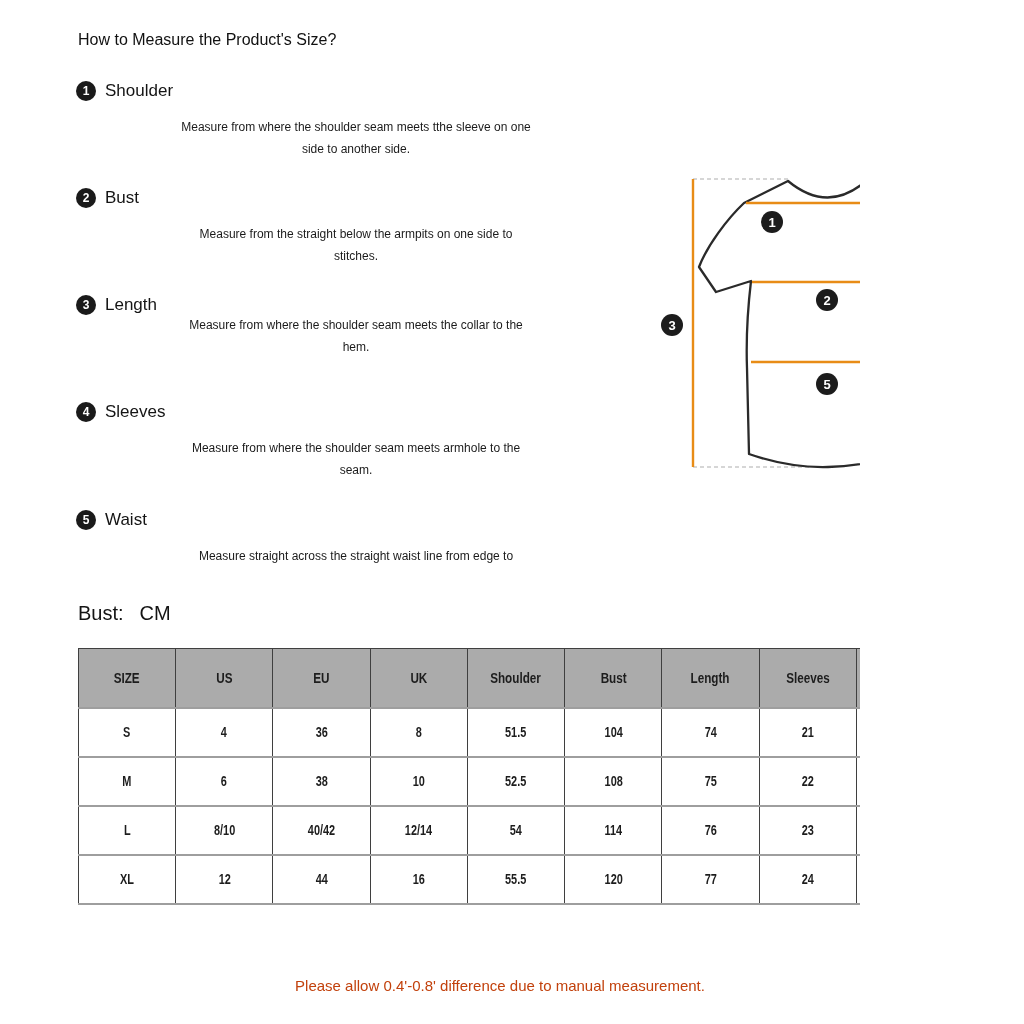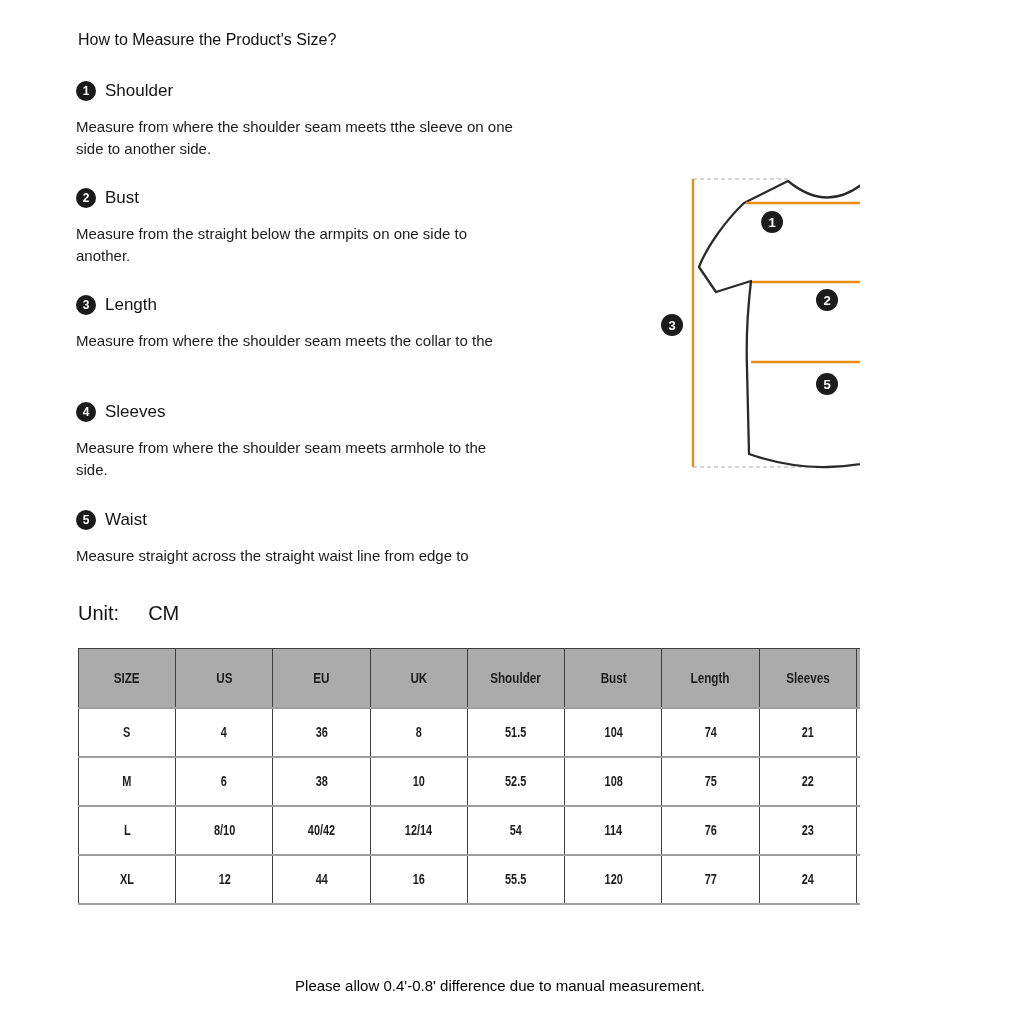--- a/index.html
+++ b/index.html
@@ -12,43 +12,43 @@
     position:absolute; left:78px; top:31px;
     font-size:16px; font-weight:400; color:#111;
   }
   .sec-head { position:absolute; left:76px; display:flex; align-items:center; gap:9px; }
   .badge {
     display:inline-flex; align-items:center; justify-content:center;
     width:20px; height:20px; border-radius:50%; background:#1a1a1a;
     color:#fff; font-size:12px; font-weight:700; flex:0 0 auto;
   }
   .sec-label { font-size:17px; color:#141414; }
-  .sec-desc { position:absolute; left:76px; width:560px; font-size:15px; line-height:22px; color:#1b1b1b; }
+  .sec-desc { position:absolute; left:76px; width:560px; font-size:12px; line-height:22px; color:#1b1b1b;text-align:center; }
   .dline { display:block; }
   .unit-row { position:absolute; left:78px; top:602px; font-size:20px; color:#141414; }
-  .unit-val { margin-left:29px; }
+  .unit-val { margin-left:16px; }
   .diagram { position:absolute; left:650px; top:155px; }
 
   .size-table {
     position:absolute; left:78px; top:648px; width:876px;
     border-collapse:collapse; table-layout:fixed;
   }
   .size-table th {
     height:59px; background:#ABABAB; border:1px solid #3f3f3f;
     text-align:center; vertical-align:middle; font-size:15px; color:#1d1d1d;
   }
   .size-table td {
     height:49px; text-align:center; vertical-align:middle; font-size:14px; color:#1d1d1d;
     border-left:1px solid #3f3f3f; border-right:1px solid #3f3f3f;
     border-top:2px solid #9e9e9e; border-bottom:2px solid #9e9e9e;
   }
   .cn { display:inline-block; transform:scaleX(0.78); transform-origin:center; font-weight:700; white-space:nowrap; }
   .footer-note {
     position:absolute; left:0; top:977px; width:1000px; text-align:center;
-    font-size:15px; color:#000000;
+    font-size:15px; color:#c2410c;
   }
 </style>
 </head>
 <body>
 
 <div class="canvas">
 
   <div class="title">How to Measure the Product's Size?</div>
 
   <div class="sec-head" style="top:81px">
@@ -59,50 +59,51 @@
     <span class="dline">Measure from where the shoulder seam meets tthe sleeve on one</span>
     <span class="dline">side to another side.</span>
   </div>
 
   <div class="sec-head" style="top:188px">
     <span class="badge">2</span>
     <span class="sec-label">Bust</span>
   </div>
   <div class="sec-desc" style="top:223px">
     <span class="dline">Measure from the straight below the armpits on one side to</span>
-    <span class="dline">another.</span>
+    <span class="dline">stitches.</span>
   </div>
 
   <div class="sec-head" style="top:295px">
     <span class="badge">3</span>
     <span class="sec-label">Length</span>
   </div>
-  <div class="sec-desc" style="top:330px">
+  <div class="sec-desc" style="top:314px">
     <span class="dline">Measure from where the shoulder seam meets the collar to the</span>
+    <span class="dline">hem.</span>
   </div>
 
   <div class="sec-head" style="top:402px">
     <span class="badge">4</span>
     <span class="sec-label">Sleeves</span>
   </div>
   <div class="sec-desc" style="top:437px">
     <span class="dline">Measure from where the shoulder seam meets armhole to the</span>
-    <span class="dline">side.</span>
+    <span class="dline">seam.</span>
   </div>
 
   <div class="sec-head" style="top:510px">
     <span class="badge">5</span>
     <span class="sec-label">Waist</span>
   </div>
   <div class="sec-desc" style="top:545px">
     <span class="dline">Measure straight across the straight waist line from edge to</span>
   </div>
 
   <div class="unit-row">
-    <span>Unit:</span><span class="unit-val">CM</span>
+    <span>Bust:</span><span class="unit-val">CM</span>
   </div>
 
   <svg class="diagram" width="374" height="330" viewBox="650 155 374 330" xmlns="http://www.w3.org/2000/svg">
 
     <line x1="693" y1="179" x2="790" y2="179" stroke="#C9C9C9" stroke-width="1.6" stroke-dasharray="4 3"></line>
     <line x1="693" y1="467" x2="812" y2="467" stroke="#C9C9C9" stroke-width="1.6" stroke-dasharray="4 3"></line>
 
     <line x1="693" y1="179" x2="693" y2="467" stroke="#E88C16" stroke-width="2.4"></line>
 
     <path d="M 744 203

